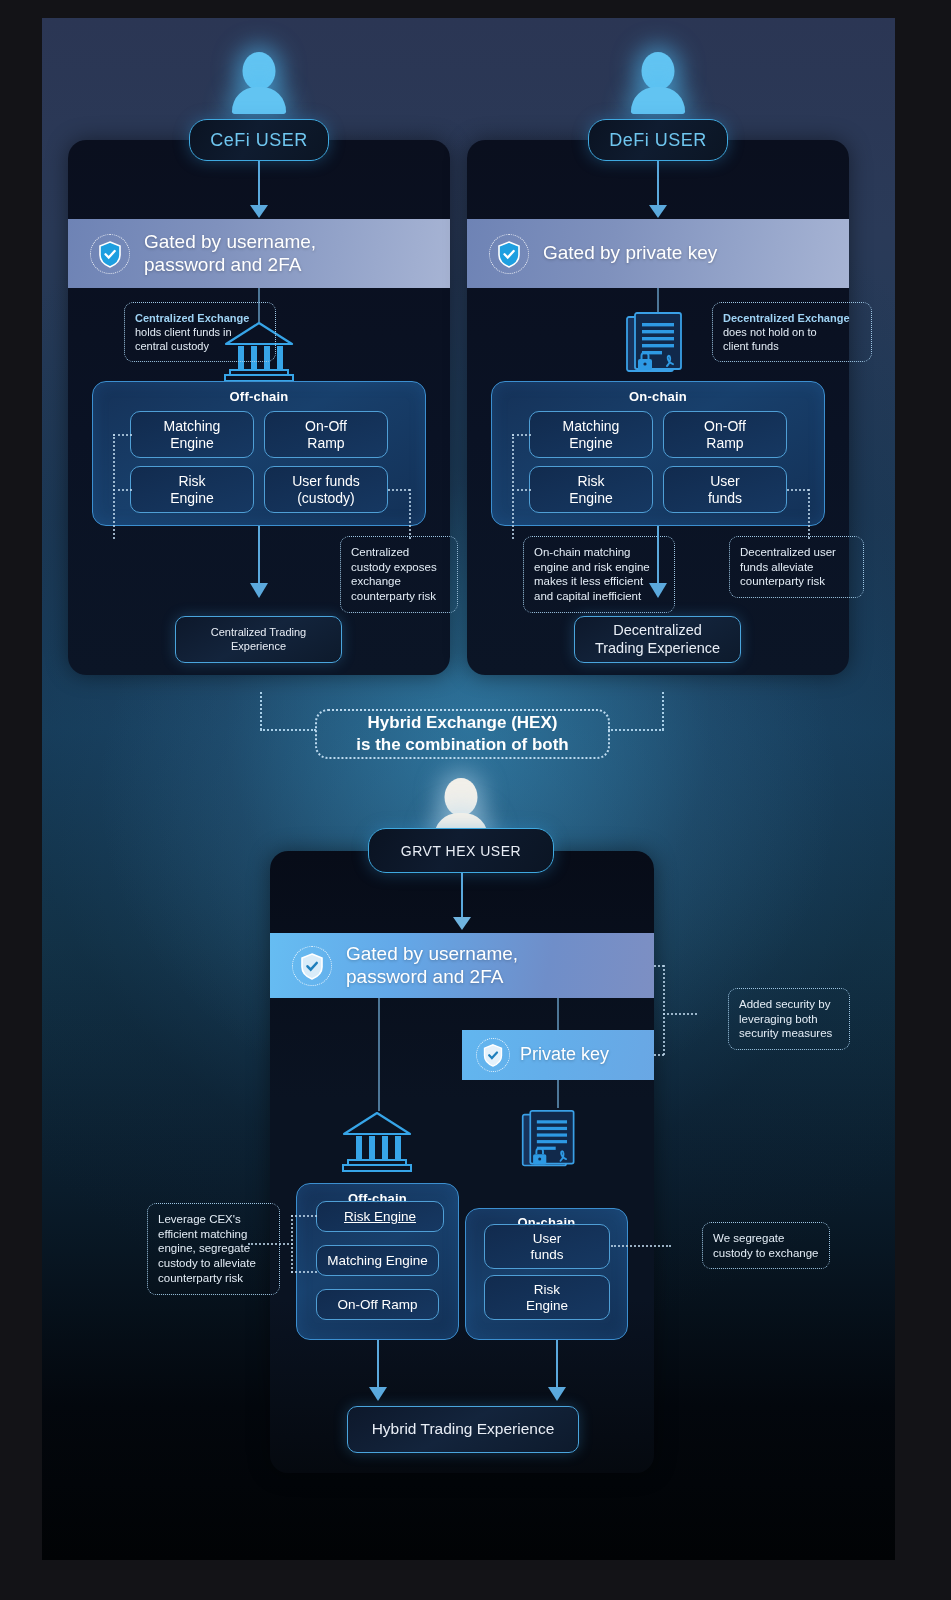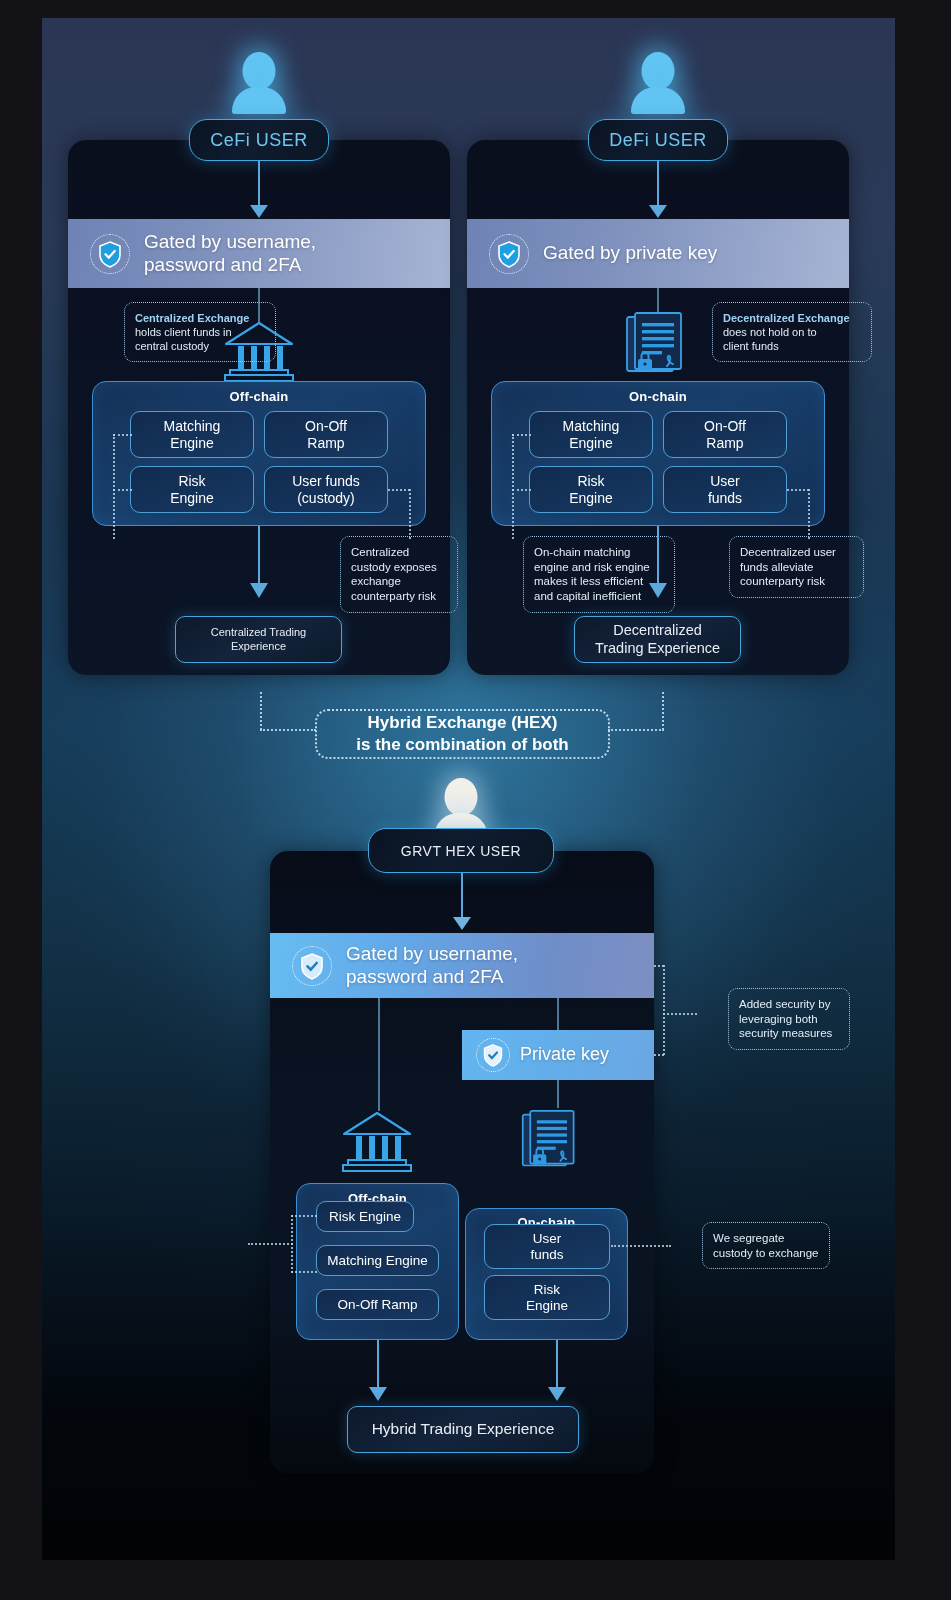--- a/index.html
+++ b/index.html
@@ -393,21 +393,21 @@
       <rect x="16" y="49" width="14" height="11" rx="2" fill="#2e9ae4"></rect>
       <path d="M19.5 49 v-3.2 a3.5 3.5 0 0 1 7 0 V49" fill="none" stroke="#2e9ae4" stroke-width="2"></path>
       <circle cx="23" cy="54" r="1.6" fill="#11294b"></circle>
       <path d="M45 56 c2-2 4-6 3-9 c-.6-2-2.5-1.3-2.3 .9 c.2 2.6 2.8 5.3 5.3 6.3" fill="none" stroke="#2e9ae4" stroke-width="1.9" stroke-linecap="round"></path>
     </svg>
   </div>
 
   <div class="chain" style="left:296px; top:1183px; width:163px; height:157px;">
     <div class="chain-title" style="font-size:13px; margin-top:7px;">Off-chain</div>
   </div>
-  <div class="cell" style="left:316px; top:1201px; width:98px; height:31px; font-size:13.5px;">
+  <div class="cell" style="left:316px; top:1201px; width:128px; height:31px; font-size:13.5px;text-decoration:underline;">
     <span>Risk Engine</span>
   </div>
   <div class="cell" style="left:316px; top:1245px; width:123px; height:31px; font-size:13.5px;">
     <span>Matching Engine</span>
   </div>
   <div class="cell" style="left:316px; top:1289px; width:123px; height:31px; font-size:13.5px;">
     <span>On-Off Ramp</span>
   </div>
 
   <div class="chain" style="left:465px; top:1208px; width:163px; height:132px;">
@@ -415,20 +415,21 @@
   </div>
   <div class="cell" style="left:484px; top:1224px; width:126px; height:45px; font-size:13.5px;">
     <div><span>User</span><br>
          <span>funds</span></div>
   </div>
   <div class="cell" style="left:484px; top:1275px; width:126px; height:45px; font-size:13.5px;">
     <div><span>Risk</span><br>
          <span>Engine</span></div>
   </div>
 
+  <div class="note" style="left:115px; top:1203px; width:133px; font-size:11.5px;">Leverage CEX's efficient matching engine, segregate custody to alleviate counterparty risk</div>
   <div class="dotfaint" style="left:248px; top:1243px; width:45px;"></div>
   <div class="dotfaintV" style="left:291px; top:1215px; height:58px;"></div>
   <div class="dotfaint" style="left:291px; top:1215px; width:26px;"></div>
   <div class="dotfaint" style="left:291px; top:1271px; width:26px;"></div>
 
   <div class="note" style="left:670px; top:1222px; width:128px; font-size:11.5px;">We segregate custody to exchange</div>
   <div class="dotfaint" style="left:611px; top:1245px; width:60px;"></div>
 
   <div class="vline" style="left:377px; top:1340px; height:52px;"></div>
   <div class="arrow" style="left:369px; top:1387px; border-top:14px solid #5ba9dd;"></div>

